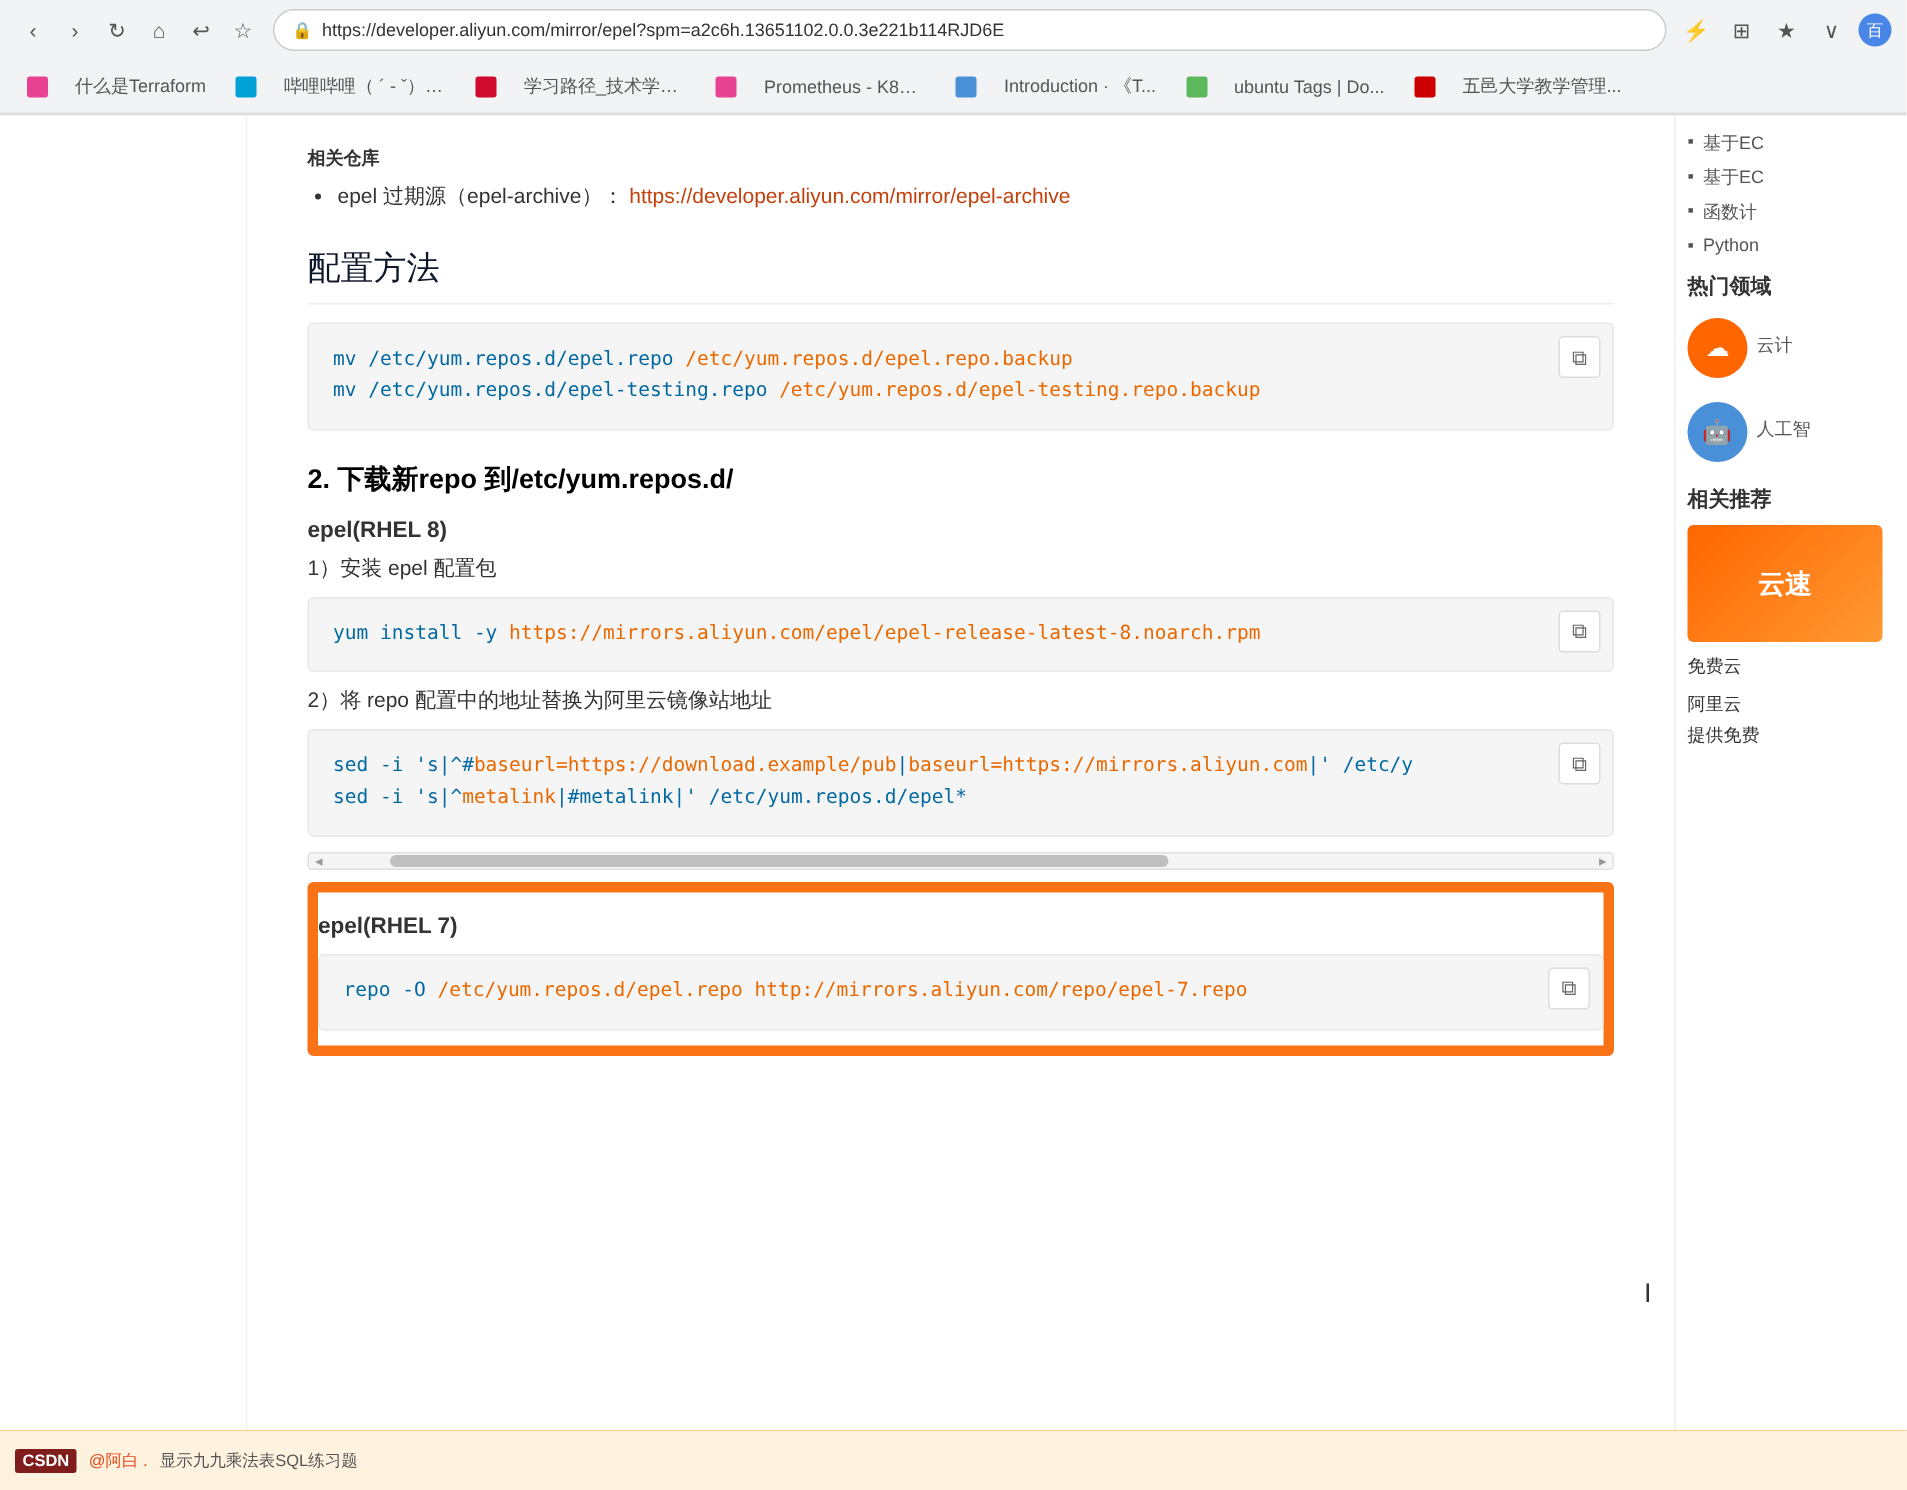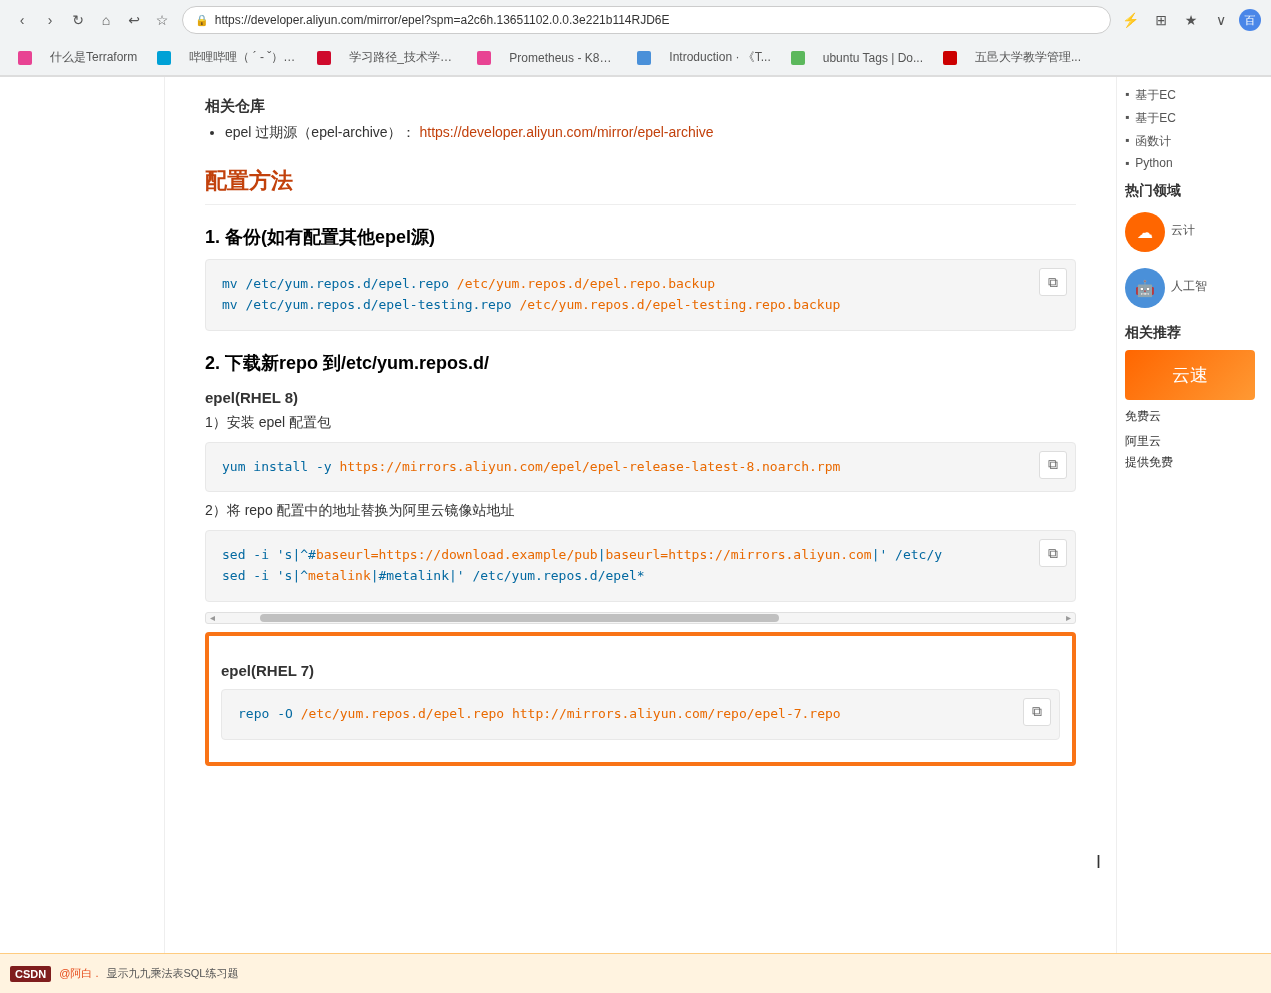--- a/index.html
+++ b/index.html
@@ -28,49 +28,49 @@
 
     
     .left-sidebar { width: 165px; background: #fff; border-right: 1px solid #eee; overflow-y: auto; padding: 10px 0; flex-shrink: 0; }
 
     
     .main-content { flex: 1; overflow-y: auto; padding: 20px 40px 40px 40px; background: #fff; }
 
     
     .right-sidebar { width: 155px; background: #fff; border-left: 1px solid #eee; overflow-y: auto; padding: 10px 8px; flex-shrink: 0; font-size: 12px; color: #333; }
 
-    h2.section-title { font-size: 22px; font-weight: bold; margin: 24px 0 12px 0; color: #c2410c; border-bottom: 1px solid #eee; padding-bottom: 8px; }
-    .related-repos-title { font-size: 15px; font-weight: bold; margin-bottom: 8px; color: #333; }
+    h2.section-title { font-size: 22px; font-weight: normal; margin: 24px 0 12px 0; color: #0f172a; border-bottom: 1px solid #eee; padding-bottom: 8px; }
+    .related-repos-title { font-size: 12px; font-weight: bold; margin-bottom: 8px; color: #333; }
     .related-repos ul { list-style: disc; padding-left: 20px; }
     .related-repos ul li { margin-bottom: 6px; font-size: 14px; color: #333; }
     .link { color: #c2410c; text-decoration: none; }
 
     .step-heading { font-size: 18px; font-weight: bold; margin: 20px 0 10px 0; color: #000; }
 
     .code-block { background: #f5f5f5; border: 1px solid #e8e8e8; border-radius: 4px; padding: 14px 16px; margin: 10px 0; font-family: 'Courier New', monospace; font-size: 13px; line-height: 1.6; overflow-x: auto; position: relative; }
     .code-block pre { margin: 0; white-space: pre; }
     .copy-btn { position: absolute; top: 8px; right: 8px; width: 28px; height: 28px; background: #fff; border: 1px solid #ddd; border-radius: 3px; cursor: pointer; display: flex; align-items: center; justify-content: center; font-size: 14px; color: #666; }
 
     .code-link { color: #e96900; }
     .code-text { color: #0369a1; }
 
     .subsub-title { font-size: 15px; font-weight: bold; margin: 14px 0 6px 0; color: #333; }
     .step-text { font-size: 14px; color: #333; margin: 8px 0; }
 
-    .highlighted-section { border: 4px solid #f97316; border-radius: 4px; padding: 12px; margin-top: 0; background: #fff; }
+    .highlighted-section { border: 7px solid #f97316; border-radius: 4px; margin-top: 0; background: #fff; }
 
     .scrollbar-row { height: 12px; background: #f5f5f5; border: 1px solid #e0e0e0; border-radius: 3px; margin: 8px 0; display: flex; align-items: center; padding: 0 2px; }
     .scrollbar-thumb { width: 60%; height: 8px; background: #c0c0c0; border-radius: 4px; margin-left: 5%; }
     .scrollbar-arrow { font-size: 10px; color: #999; padding: 0 2px; cursor: pointer; }
 
     
     .sidebar-section-title { font-size: 14px; font-weight: bold; color: #333; margin: 12px 0 8px 0; }
     .sidebar-item { display: flex; align-items: flex-start; gap: 4px; margin-bottom: 6px; font-size: 12px; color: #555; }
     .sidebar-bullet { color: #555; margin-right: 2px; }
-    .sidebar-img-box { width: 130px; height: 50px; background: linear-gradient(135deg, #ff6600, #ff9933); border-radius: 4px; margin: 8px 0; display: flex; align-items: center; justify-content: center; color: #fff; font-size: 18px; font-weight: normal; }
+    .sidebar-img-box { width: 130px; height: 78px; background: linear-gradient(135deg, #ff6600, #ff9933); border-radius: 4px; margin: 8px 0; display: flex; align-items: center; justify-content: center; color: #fff; font-size: 18px; font-weight: bold; }
     .sidebar-promo-text { font-size: 12px; color: #333; margin-top: 4px; }
     .sidebar-cloud-icon { width: 40px; height: 40px; background: #ff6600; border-radius: 50%; margin: 4px 0; display: flex; align-items: center; justify-content: center; color: #fff; font-size: 16px; }
     .sidebar-topic { font-size: 12px; color: #555; margin-bottom: 4px; }
 
     
     .csdn-bar { position: fixed; bottom: 0; left: 0; right: 0; height: 40px; background: #fff3e0; border-top: 1px solid #ffcc80; display: flex; align-items: center; padding: 0 10px; font-size: 12px; color: #333; gap: 8px; z-index: 100; }
     .csdn-logo { background: #7f1d1d; color: #fff; padding: 2px 5px; border-radius: 2px; font-size: 11px; font-weight: bold; }
     .csdn-text { font-size: 11px; color: #555; }
     .csdn-author { color: #e64a19; font-size: 11px; }
 
@@ -147,21 +147,20 @@
       <ul>
         <li>
           <span>epel 过期源（epel-archive）：</span>
           <a class="link" href="#">https://developer.aliyun.com/mirror/epel-archive</a>
         </li>
       </ul>
     </div>
 
     <h2 class="section-title">配置方法</h2>
 
-    <h3 class="step-heading">1. 备份(如有配置其他epel源)</h3>
     <div class="code-block">
       <button class="copy-btn">⧉</button>
       <pre><span class="code-text">mv /etc/yum.repos.d/epel.repo </span><span class="code-link">/etc/yum.repos.d/epel.repo.backup</span>
 <span class="code-text">mv /etc/yum.repos.d/epel-testing.repo </span><span class="code-link">/etc/yum.repos.d/epel-testing.repo.backup</span></pre>
     </div>
 
     <h3 class="step-heading">2. 下载新repo 到/etc/yum.repos.d/</h3>
 
     <div class="subsub-title">epel(RHEL 8)</div>
     <div class="step-text">1）安装 epel 配置包</div>

